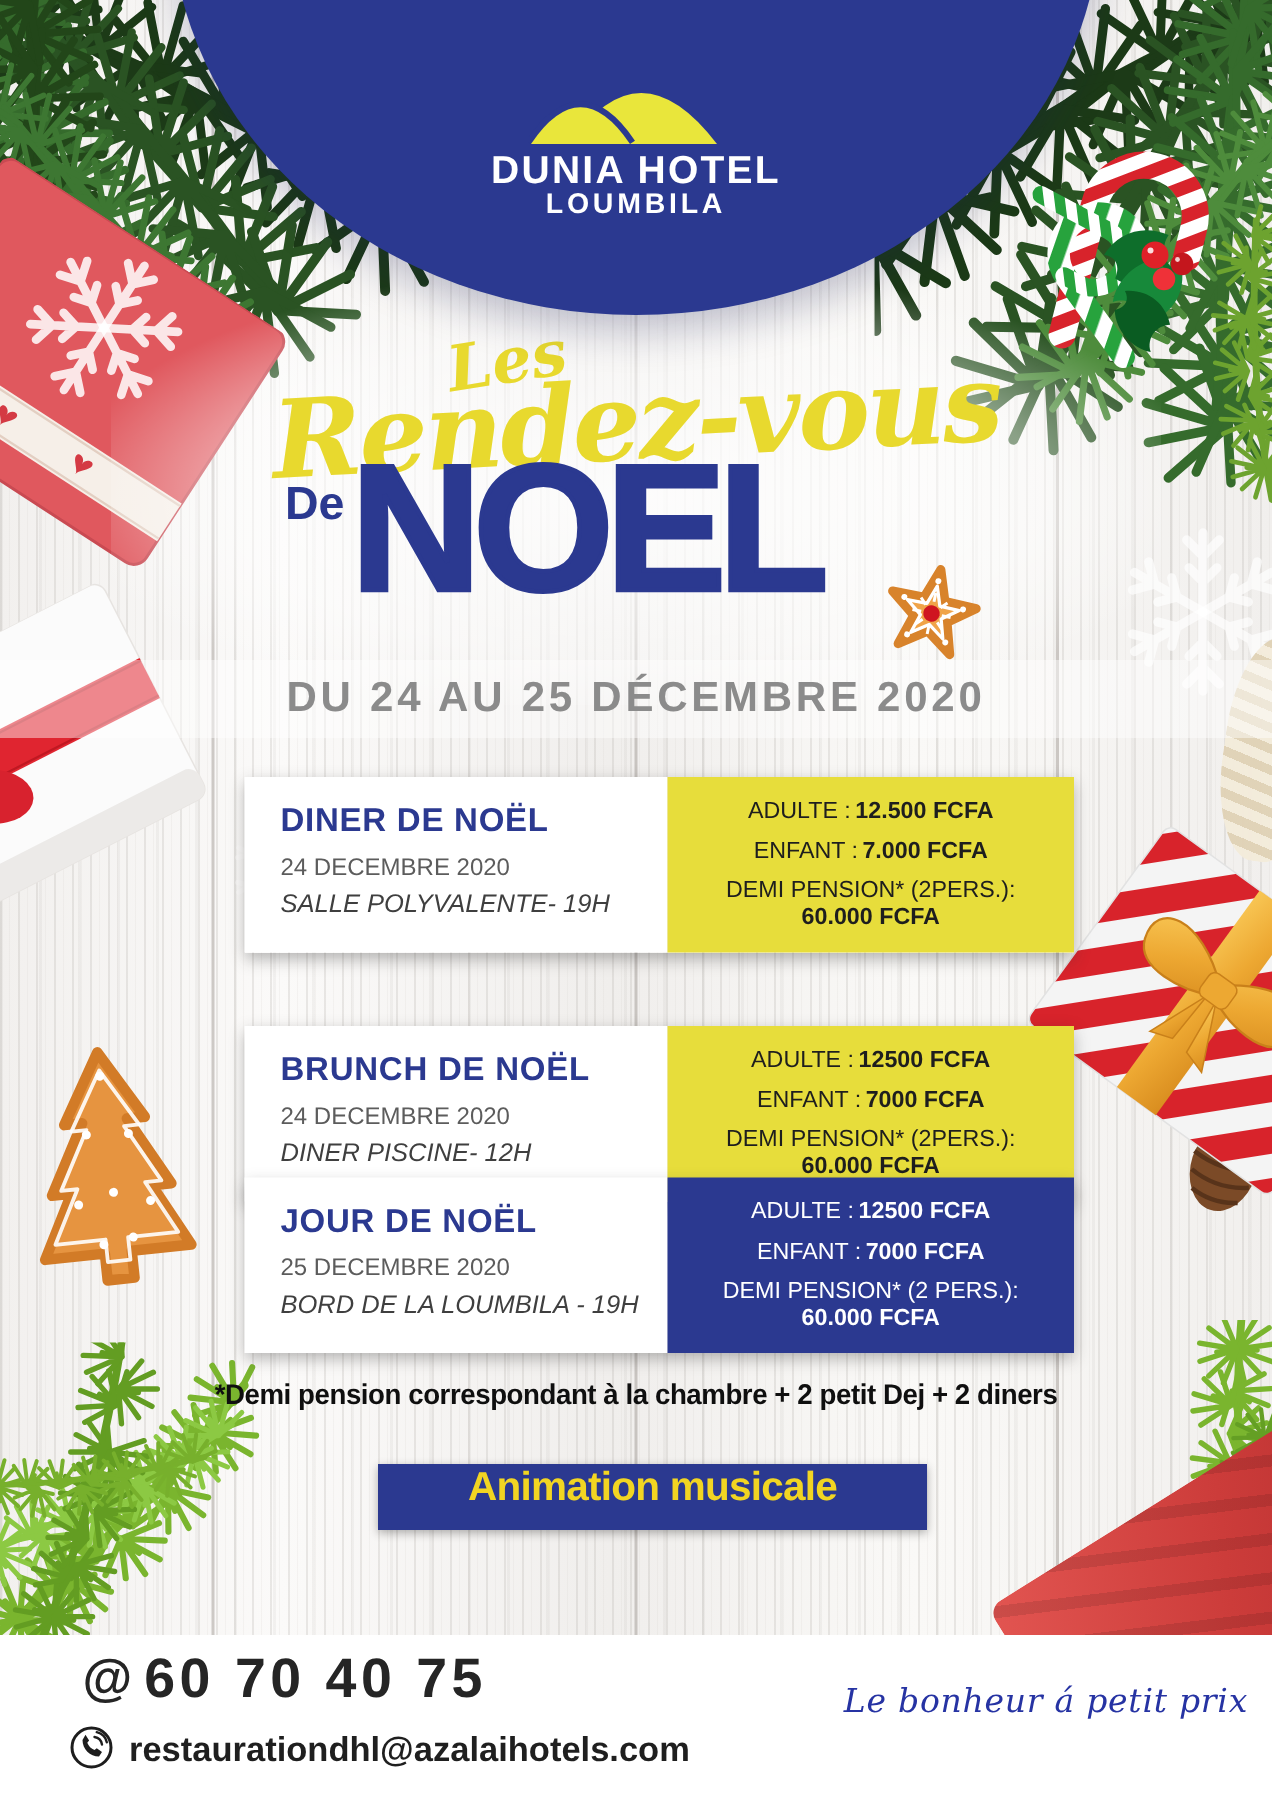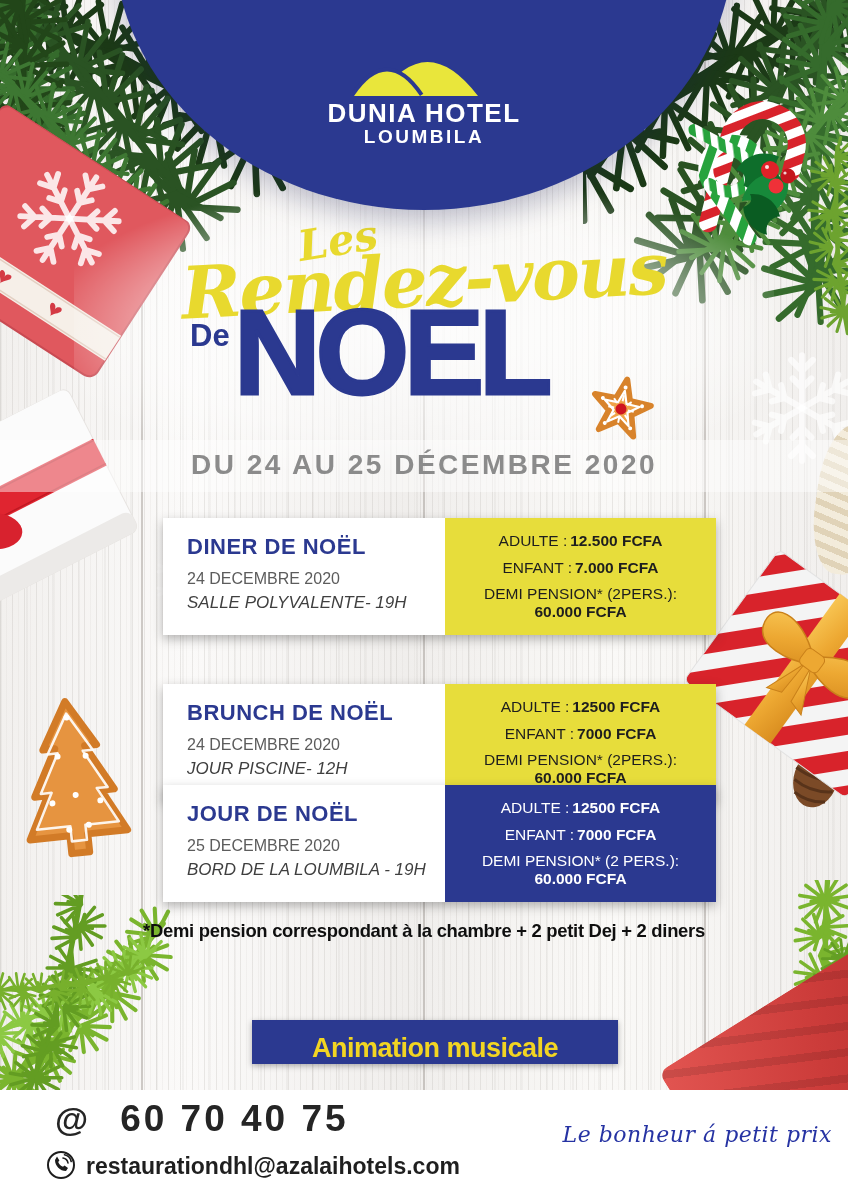--- a/index.html
+++ b/index.html
@@ -47,28 +47,28 @@
   .pbox{width:271px;box-sizing:border-box;display:flex;flex-direction:column;justify-content:space-evenly;
       text-align:center;font-size:15.5px;padding:6px 8px;}
   .pbox.yellow{background:#e7dd3b;color:#1e1e1e;}
   .pbox.blue{background:#2b3990;color:#ffffff;}
   .pline b{margin-left:3px;}
   .pline .blk{display:block;margin-left:0;}
   
   .footnote{position:absolute;left:0;right:0;top:920px;text-align:center;z-index:5;
       font-weight:bold;font-size:19px;color:#0f0f0f;transform:scaleX(.97);letter-spacing:-.3px;}
   .banner{position:absolute;left:252px;top:976px;width:366px;height:44px;background:#2b3990;z-index:5;
-      display:flex;align-items:flex-end;justify-content:center;box-shadow:0 2px 6px rgba(0,0,0,.3);margin-top:44px;}
+      display:flex;align-items:flex-start;justify-content:center;box-shadow:0 2px 6px rgba(0,0,0,.3);}
   .banner span{color:#f2d522;font-weight:bold;font-size:27px;letter-spacing:-.5px;}
   
   .footer{position:absolute;left:0;bottom:0;width:848px;height:110px;background:#fff;z-index:8;}
   .phone-line{position:absolute;left:55px;top:8px;display:flex;align-items:center;
       font-weight:bold;color:#252525;}
   .phone-at{font-size:34px;}
-  .phone-num{font-size:37px;margin-left:32px;letter-spacing:3px;}
+  .phone-num{font-size:37px;margin-left:8px;letter-spacing:3px;}
   .email-line{position:absolute;left:46px;top:60px;display:flex;align-items:flex-end;gap:10px;
       font-weight:bold;font-size:23px;color:#1f1f1f;}
   .slogan{position:absolute;right:16px;top:32px;font-family:"DejaVu Serif",serif;font-style:italic;
       font-size:22px;color:#2633a3;letter-spacing:.5px;}
   
   .deco{position:absolute;z-index:2;}
   .snow{z-index:1;}
   .gift-red-tl{left:-75px;top:150px;transform:rotate(33deg);}
   .gift-white{left:-70px;top:415px;transform:rotate(-27deg);}
   .cookie-tree{left:18px;top:695px;transform:rotate(-6deg);}
@@ -354,21 +354,21 @@
         <div class="pline"><span>ADULTE :</span><b>12.500 FCFA</b></div>
         <div class="pline"><span>ENFANT :</span><b>7.000 FCFA</b></div>
         <div class="pline"><span>DEMI PENSION* (2PERS.):</span><b class="blk">60.000 FCFA</b></div>
       </div>
     </div>
 
     <div class="card card2">
       <div class="card-left">
         <div class="card-title">BRUNCH DE NOËL</div>
         <div class="card-date">24 DECEMBRE 2020</div>
-        <div class="card-venue">JOUR PISCINE- 12H</div>
+        <div class="card-venue">DINER PISCINE- 12H</div>
       </div>
       <div class="pbox yellow">
         <div class="pline"><span>ADULTE :</span><b>12500 FCFA</b></div>
         <div class="pline"><span>ENFANT :</span><b>7000 FCFA</b></div>
         <div class="pline"><span>DEMI PENSION* (2PERS.):</span><b class="blk">60.000 FCFA</b></div>
       </div>
     </div>
 
     <div class="card card3">
       <div class="card-left">

